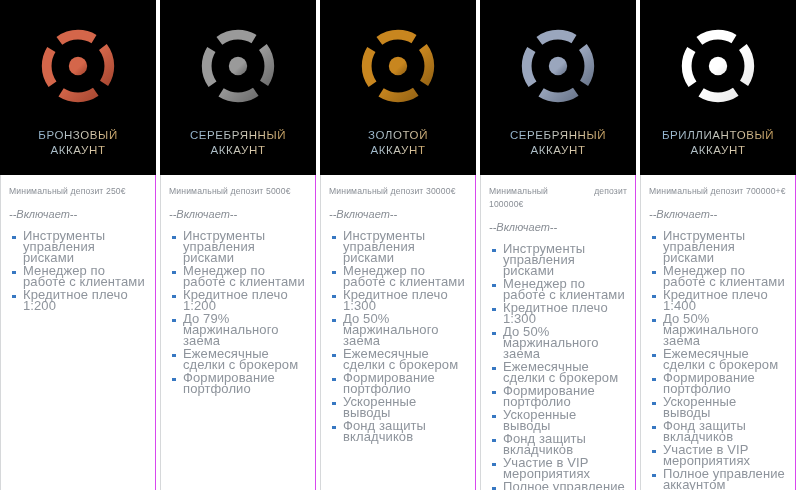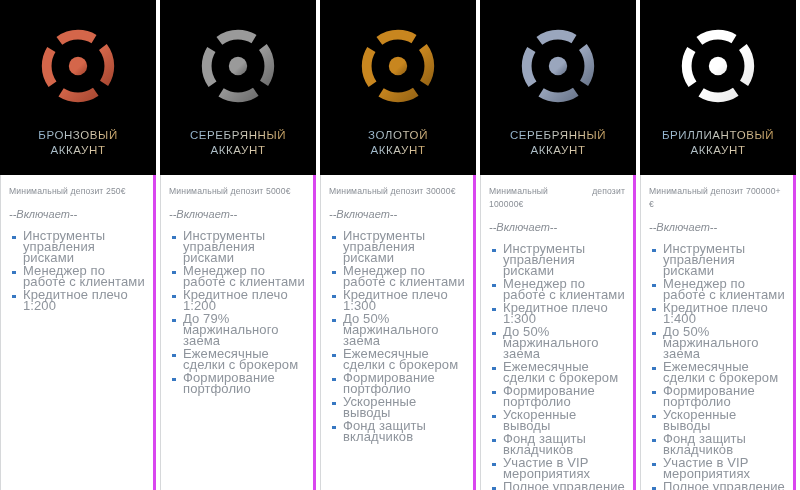--- a/index.html
+++ b/index.html
@@ -68,21 +68,21 @@
     color: transparent;
     -webkit-text-fill-color: transparent;
     padding: 0 4px;
   }
   .card-title .l2 { display: block; }
 
   
   .card-body {
     background: #ffffff;
     border-left: 1px solid #d6d8da;
-    border-right: 3px solid #d946ef;
+    border-right: 1px solid #d946ef;
     flex: 1 1 auto;
     padding: 10px 8px 6px 8px;
     overflow: hidden;
   }
   .deposit {
     font-size: 8.6px;
     line-height: 13px;
     color: #8a8f96;
     letter-spacing: 0.15px;
     margin-bottom: 10px;

